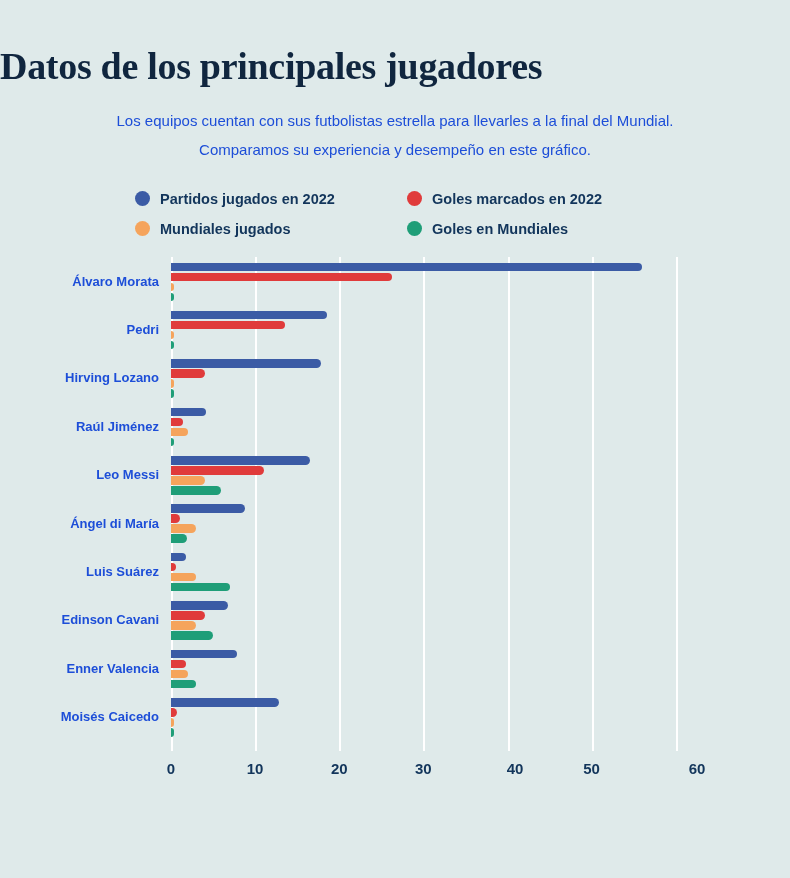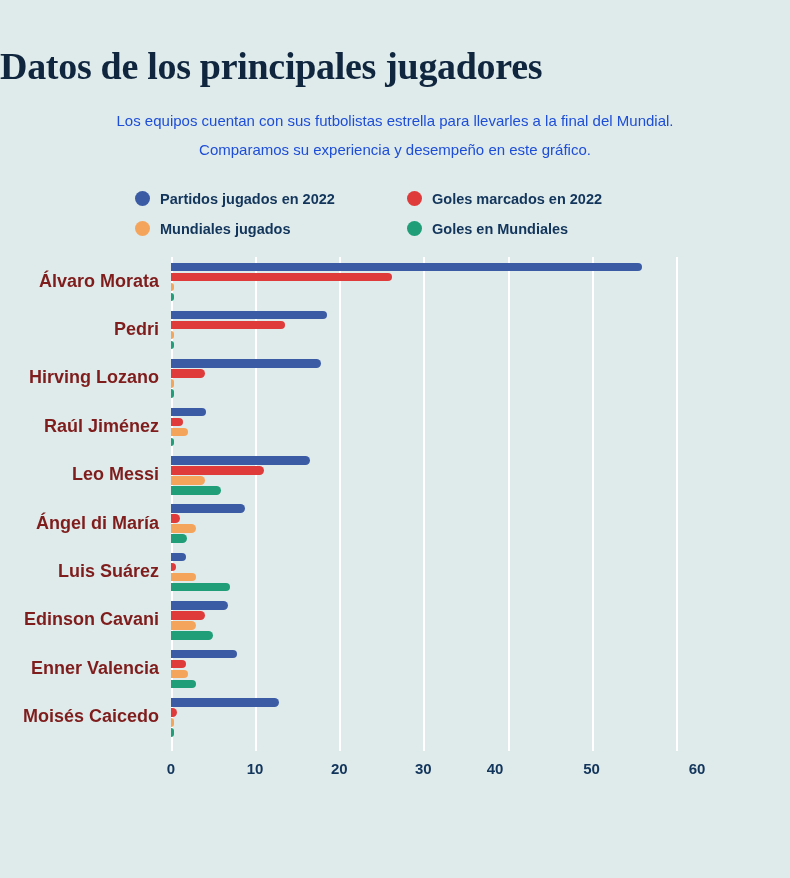--- a/index.html
+++ b/index.html
@@ -99,23 +99,23 @@
     position: relative;
     height: 48.4px;
   }
   .row-label {
     position: absolute;
     right: 100%;
     margin-right: 12px;
     top: 50%;
     transform: translateY(-50%);
     white-space: nowrap;
-    font-size: 18px;
-    font-weight: bold;
-    color: #7f1d1d;
+    font-size: 13px;
+    font-weight: bold;
+    color: #1d4ed8;
   }
   .bar {
     position: absolute;
     left: 0;
     height: 8.5px;
     border-radius: 0 5px 5px 0;
   }
   .bar.b0 { top: 6px; }
   .bar.b1 { top: 16px; }
   .bar.b2 { top: 26px; }
@@ -229,19 +229,19 @@
           <div class="bar b1" style="width: 5.88889px; background: rgb(224, 59, 59);"></div>
           <div class="bar b2" style="width: 3px; background: rgb(245, 164, 92);"></div>
           <div class="bar b3" style="width: 3px; background: rgb(31, 158, 120);"></div>
         </div>
       </div>
     <div id="xticks">
         <div class="xtick" style="left: 0px;">0</div>
         <div class="xtick" style="left: 84.127px;">10</div>
         <div class="xtick" style="left: 168.254px;">20</div>
         <div class="xtick" style="left: 252.381px;">30</div>
-        <div class="xtick" style="left: 324px;">40</div>
+        <div class="xtick" style="left: 344px;">40</div>
         <div class="xtick" style="left: 420.635px;">50</div>
         <div class="xtick" style="left: 526px; margin-top: 36px;">60</div>
       </div>
   </div>
 
 </div>
 
 </body></html>

